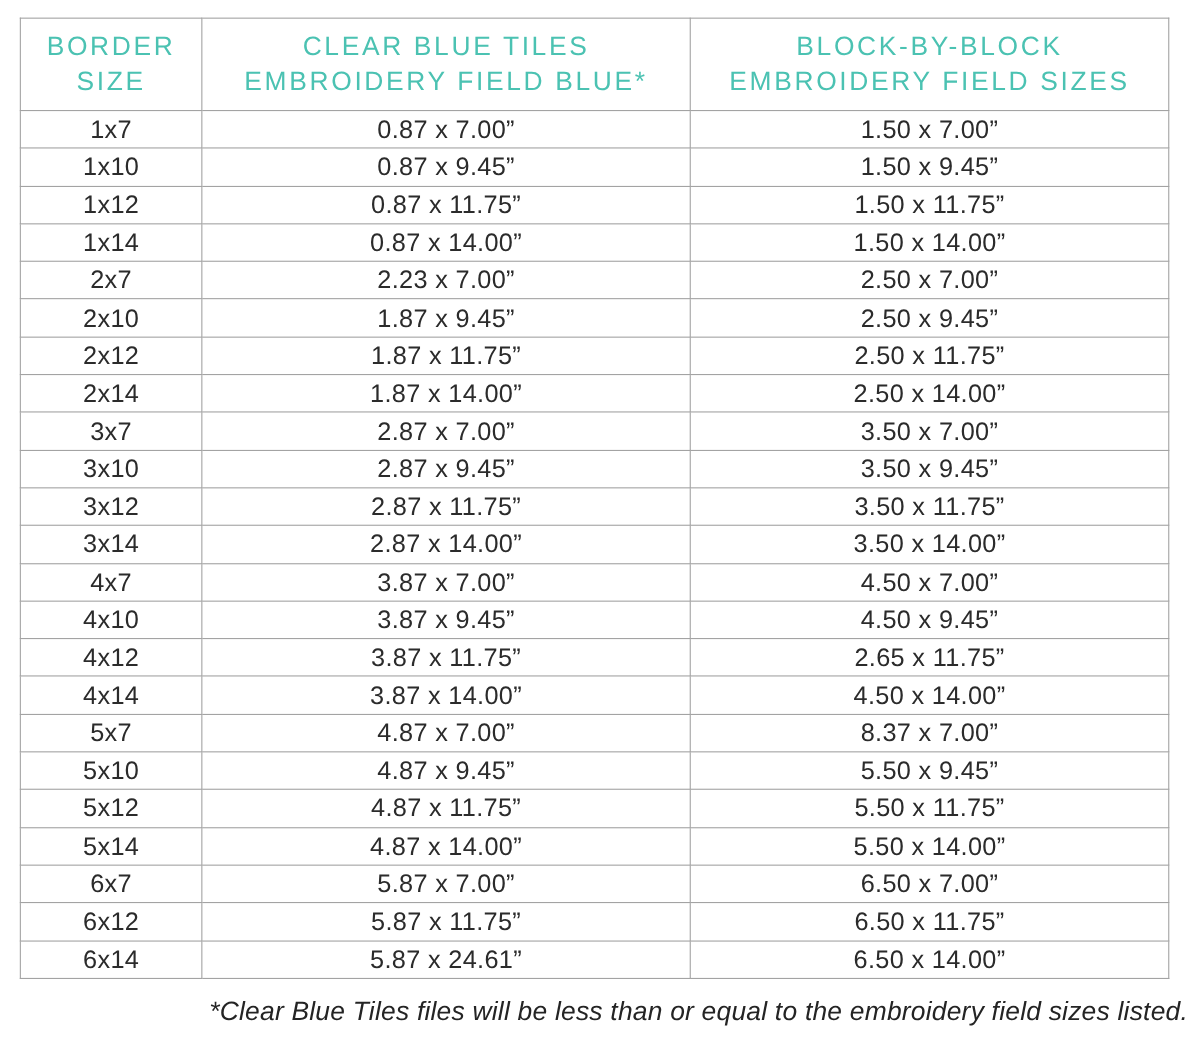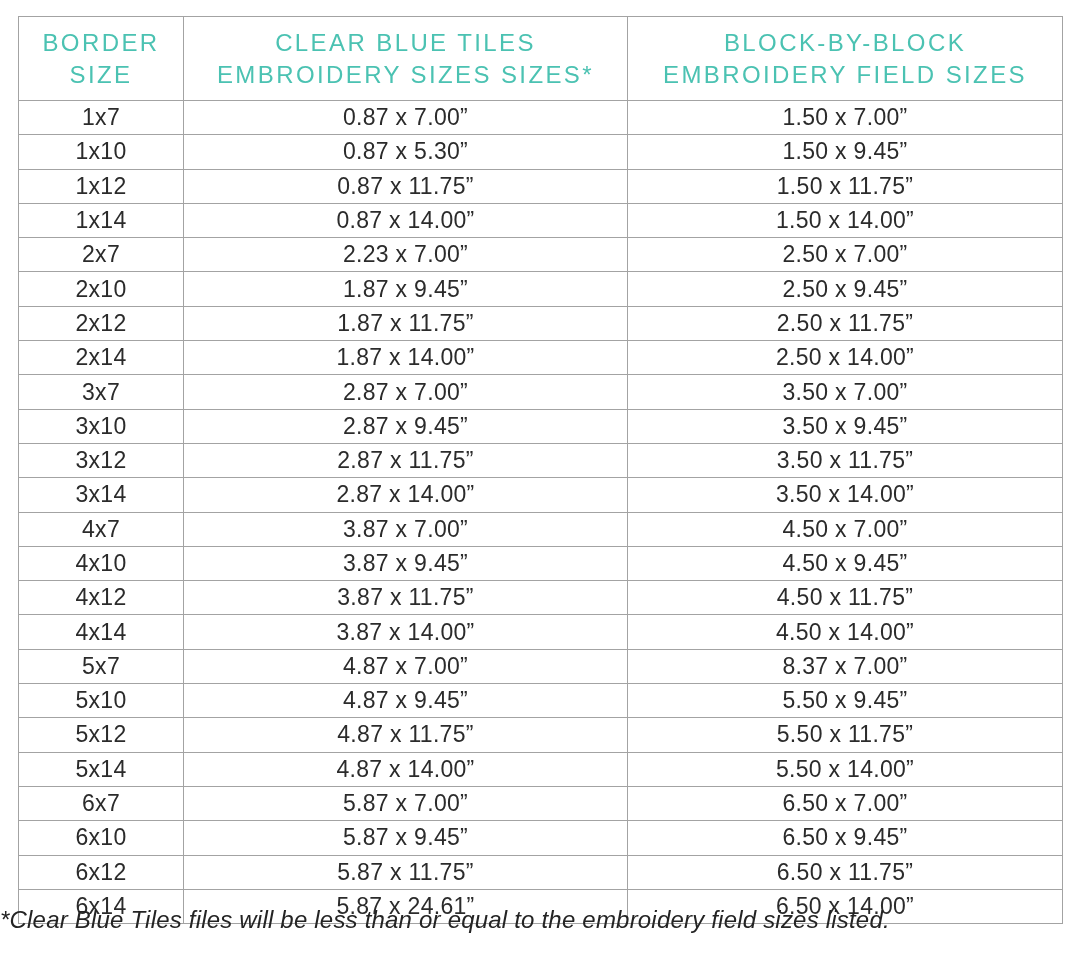--- a/index.html
+++ b/index.html
@@ -46,21 +46,21 @@
     height: 31.3px;
     color: #2b2b2b;
     font-size: 23px;
     letter-spacing: 0.3px;
   }
   .footnote {
     position: absolute;
     left: 0;
     top: 906px;
     width: 1080px;
-    text-align: left;
+    text-align: right;
     font-style: italic;
     font-size: 24px;
     letter-spacing: 0.2px;
     color: #242424;
   }
 </style>
 </head>
 <body>
 
 <div class="canvas">
@@ -72,37 +72,37 @@
         <col class="c3">
     </colgroup>
     <thead>
       <tr>
         <th>
           <span class="hl">BORDER</span>
           <span class="hl">SIZE</span>
         </th>
         <th>
           <span class="hl">CLEAR BLUE TILES</span>
-          <span class="hl">EMBROIDERY SIZES SIZES*</span>
+          <span class="hl">EMBROIDERY FIELD BLUE*</span>
         </th>
         <th>
           <span class="hl">BLOCK-BY-BLOCK</span>
           <span class="hl">EMBROIDERY FIELD SIZES</span>
         </th>
       </tr>
     </thead>
     <tbody id="table-body">
         <tr>
           <td>1x7</td>
           <td>0.87 x 7.00”</td>
           <td>1.50 x 7.00”</td>
         </tr>
         <tr>
           <td>1x10</td>
-          <td>0.87 x 5.30”</td>
+          <td>0.87 x 9.45”</td>
           <td>1.50 x 9.45”</td>
         </tr>
         <tr>
           <td>1x12</td>
           <td>0.87 x 11.75”</td>
           <td>1.50 x 11.75”</td>
         </tr>
         <tr>
           <td>1x14</td>
           <td>0.87 x 14.00”</td>
@@ -154,21 +154,21 @@
           <td>4.50 x 7.00”</td>
         </tr>
         <tr>
           <td>4x10</td>
           <td>3.87 x 9.45”</td>
           <td>4.50 x 9.45”</td>
         </tr>
         <tr>
           <td>4x12</td>
           <td>3.87 x 11.75”</td>
-          <td>4.50 x 11.75”</td>
+          <td>2.65 x 11.75”</td>
         </tr>
         <tr>
           <td>4x14</td>
           <td>3.87 x 14.00”</td>
           <td>4.50 x 14.00”</td>
         </tr>
         <tr>
           <td>5x7</td>
           <td>4.87 x 7.00”</td>
           <td>8.37 x 7.00”</td>
@@ -187,25 +187,20 @@
           <td>5x14</td>
           <td>4.87 x 14.00”</td>
           <td>5.50 x 14.00”</td>
         </tr>
         <tr>
           <td>6x7</td>
           <td>5.87 x 7.00”</td>
           <td>6.50 x 7.00”</td>
         </tr>
         <tr>
-          <td>6x10</td>
-          <td>5.87 x 9.45”</td>
-          <td>6.50 x 9.45”</td>
-        </tr>
-        <tr>
           <td>6x12</td>
           <td>5.87 x 11.75”</td>
           <td>6.50 x 11.75”</td>
         </tr>
         <tr>
           <td>6x14</td>
           <td>5.87 x 24.61”</td>
           <td>6.50 x 14.00”</td>
         </tr>
       </tbody>

